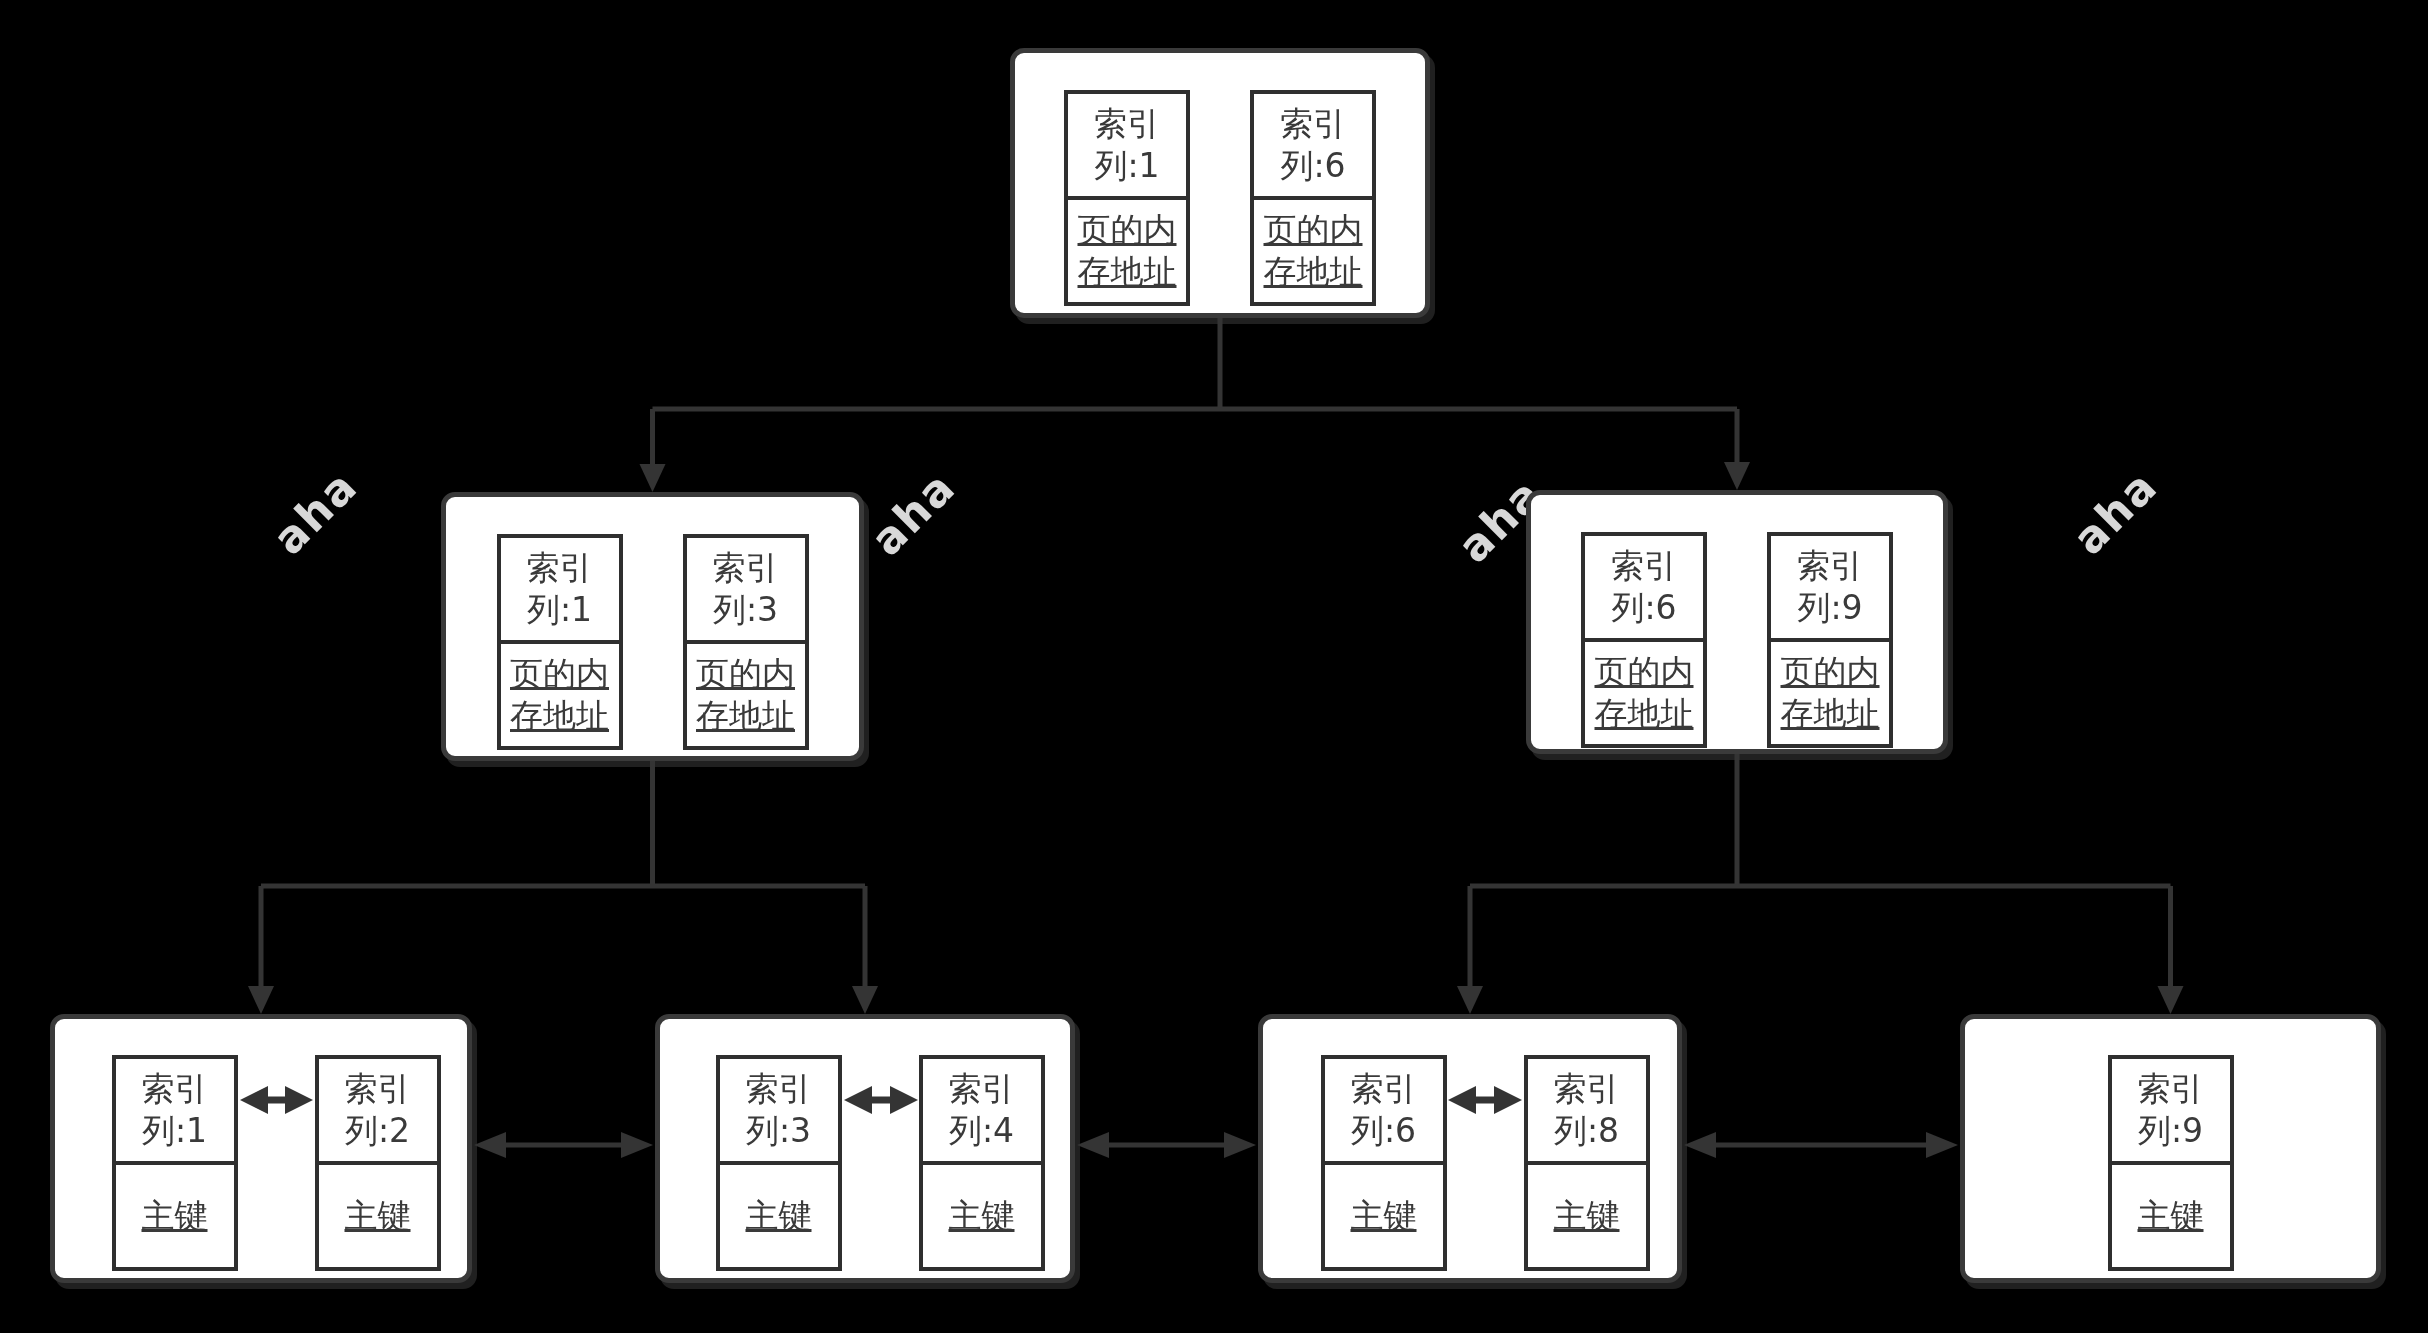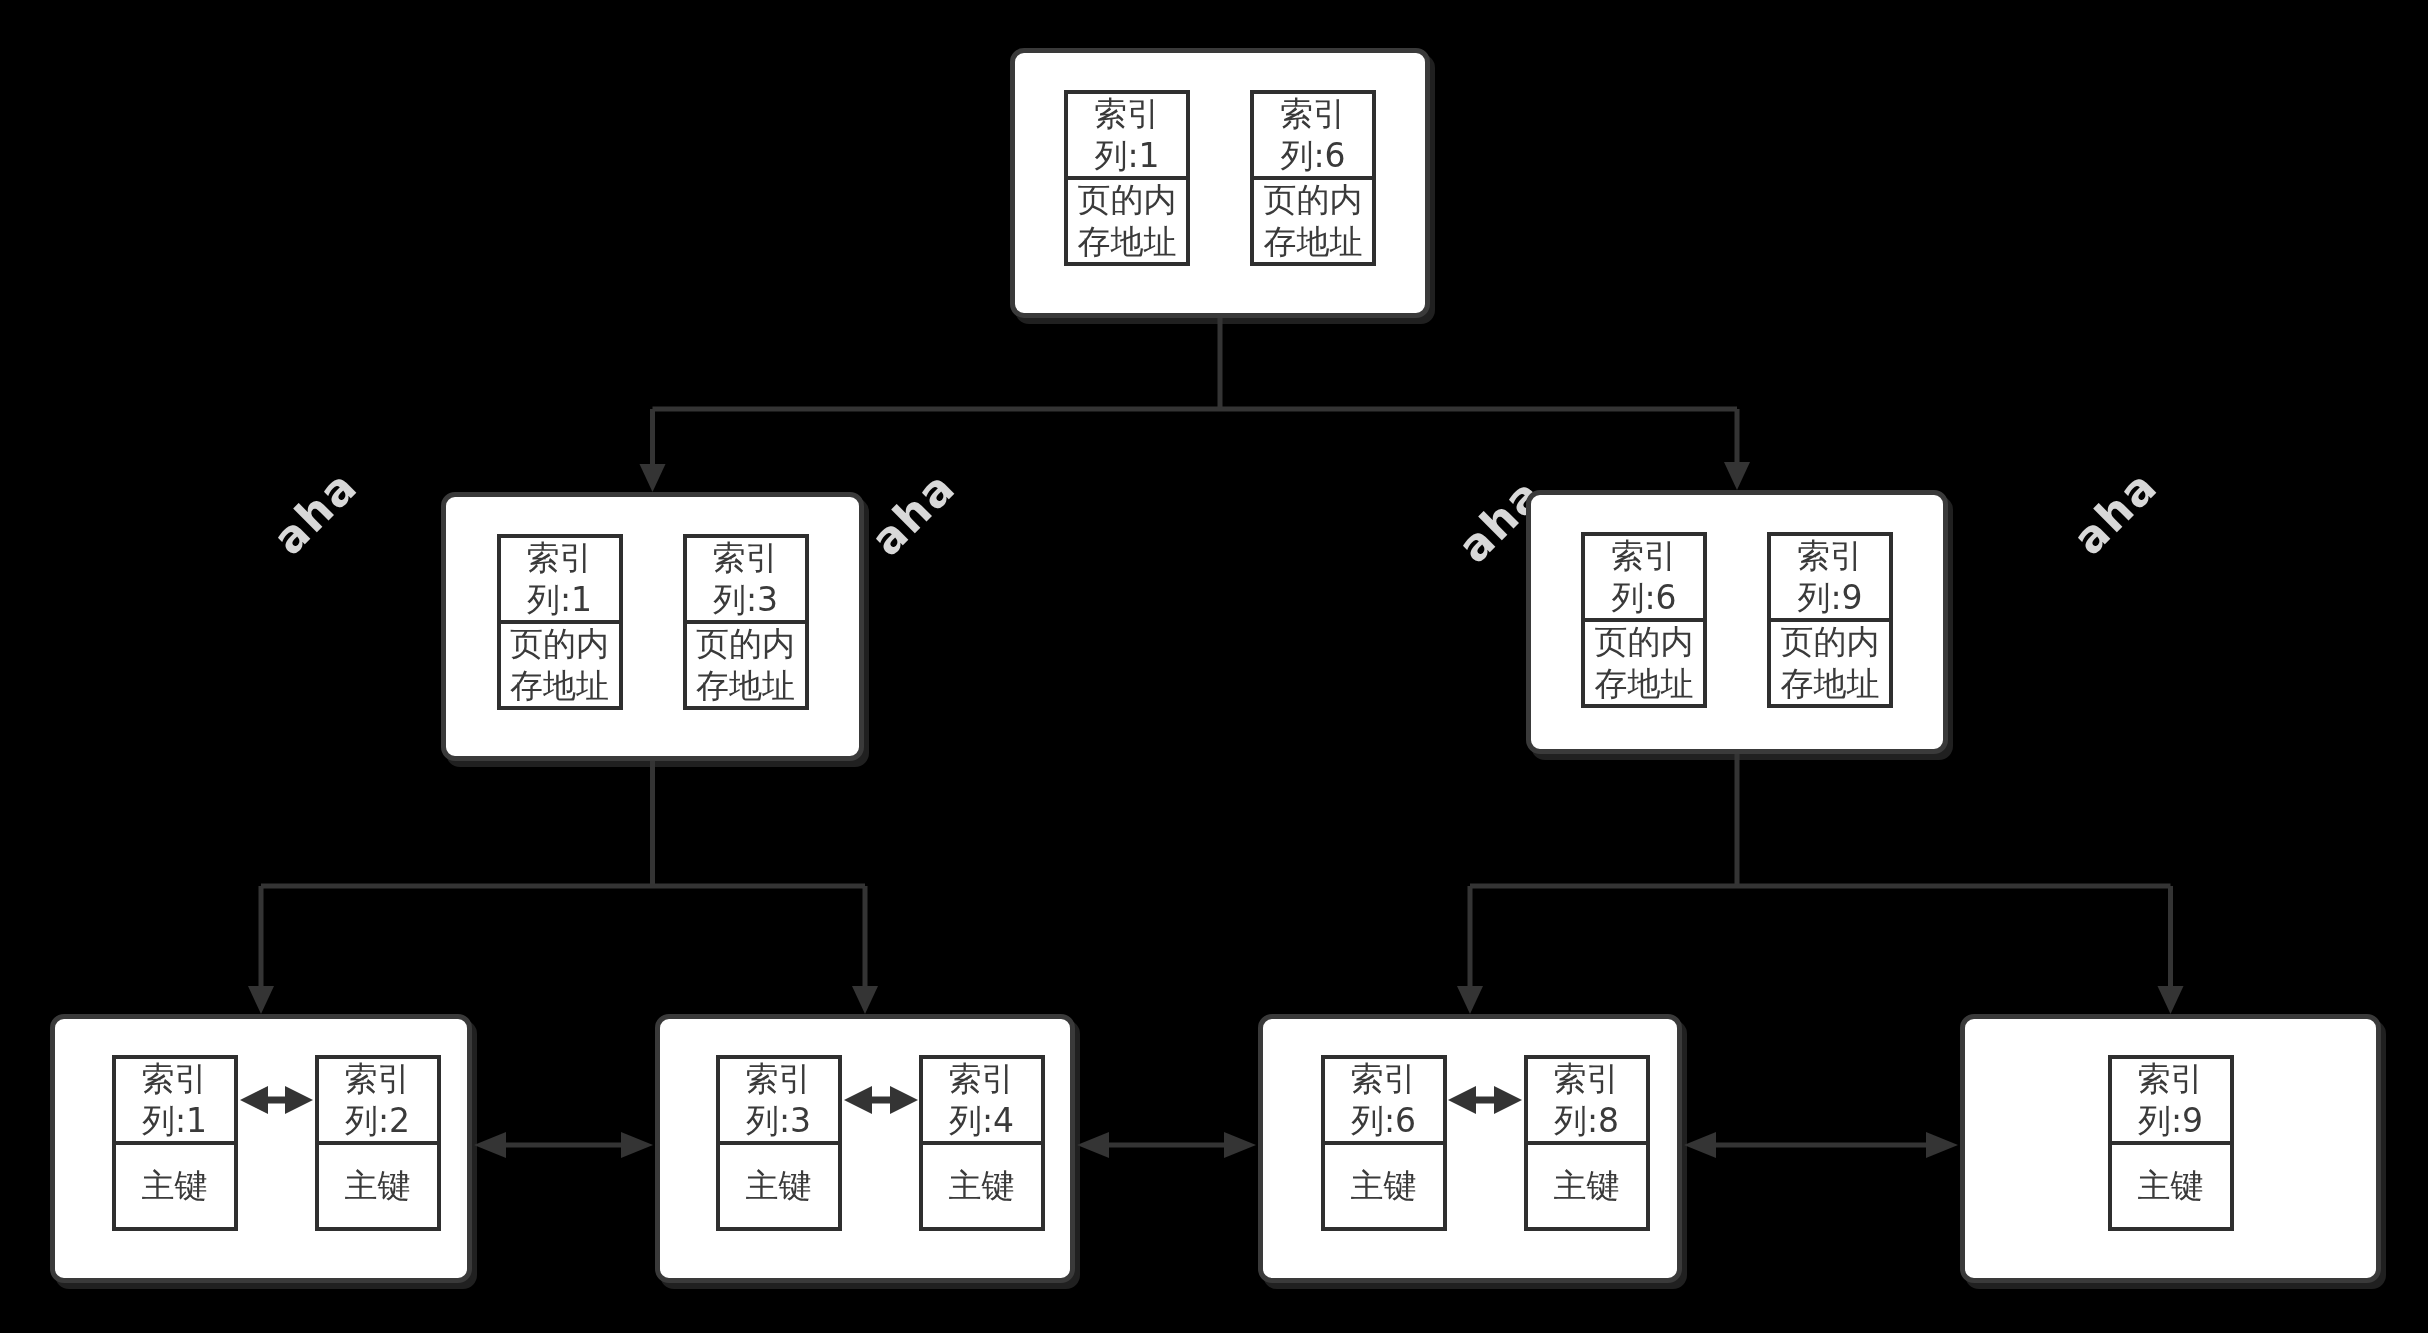--- a/index.html
+++ b/index.html
@@ -23,27 +23,27 @@
     background:#fff;border:5px solid #3a3a3a;border-radius:14px;
     box-shadow:5px 6px 0 #202020;
     display:flex;align-items:flex-start;justify-content:center;
   }
   .node.upper{gap:60px;padding-top:37px;}
   .node.leaf{gap:77px;padding-top:36px;padding-left:30px;}
   .node.leaf.single{padding-left:0;}
 
   .cell{width:126px;}
   .cell-top,.cell-bottom{
-    box-sizing:border-box;width:126px;height:90px;
+    box-sizing:border-box;width:126px;height:110px;
     border:4px solid #2f2f2f;background:#fff;
     display:flex;align-items:center;justify-content:center;
     text-align:center;white-space:pre-line;
     font-size:33px;line-height:42px;color:#3a3a3a;
   }
-  .cell-bottom{margin-top:-4px;}
+  .cell-bottom{margin-top:-4px;text-decoration:underline;}
 
   
   svg.connectors{position:absolute;inset:0;z-index:3;pointer-events:none;}
   svg.connectors path{stroke:#343434;stroke-width:5;fill:none;}
   svg.connectors path.thick{stroke-width:7;}
   svg.connectors polygon{fill:#343434;stroke:none;}
 </style>
 </head>
 <body>
 

